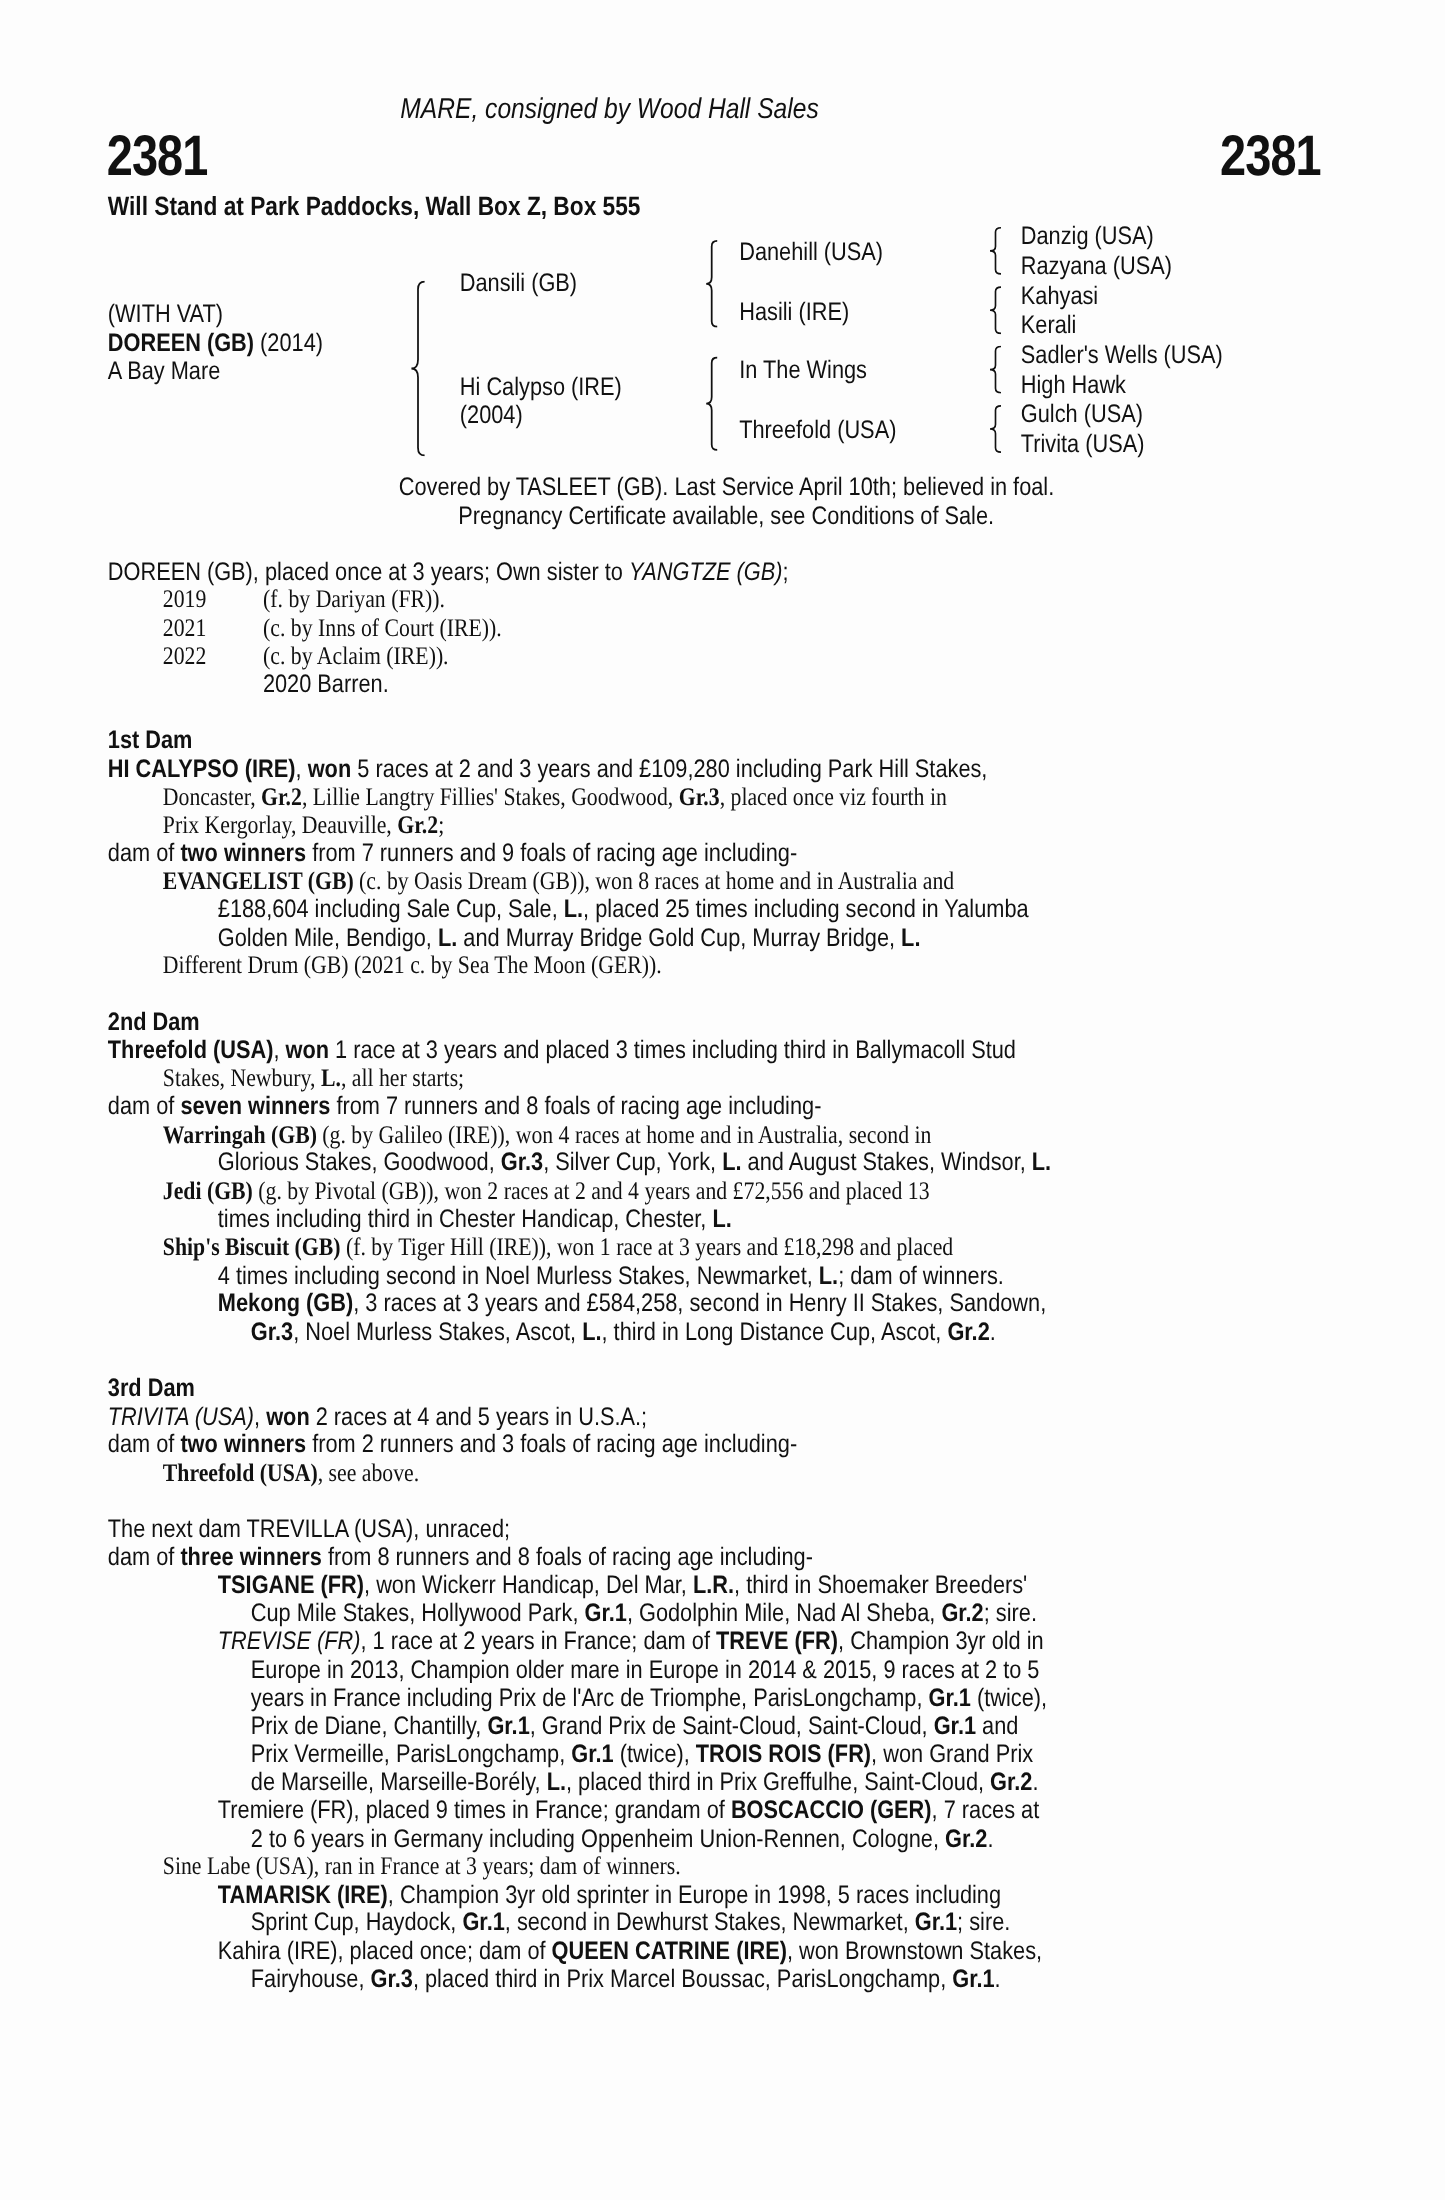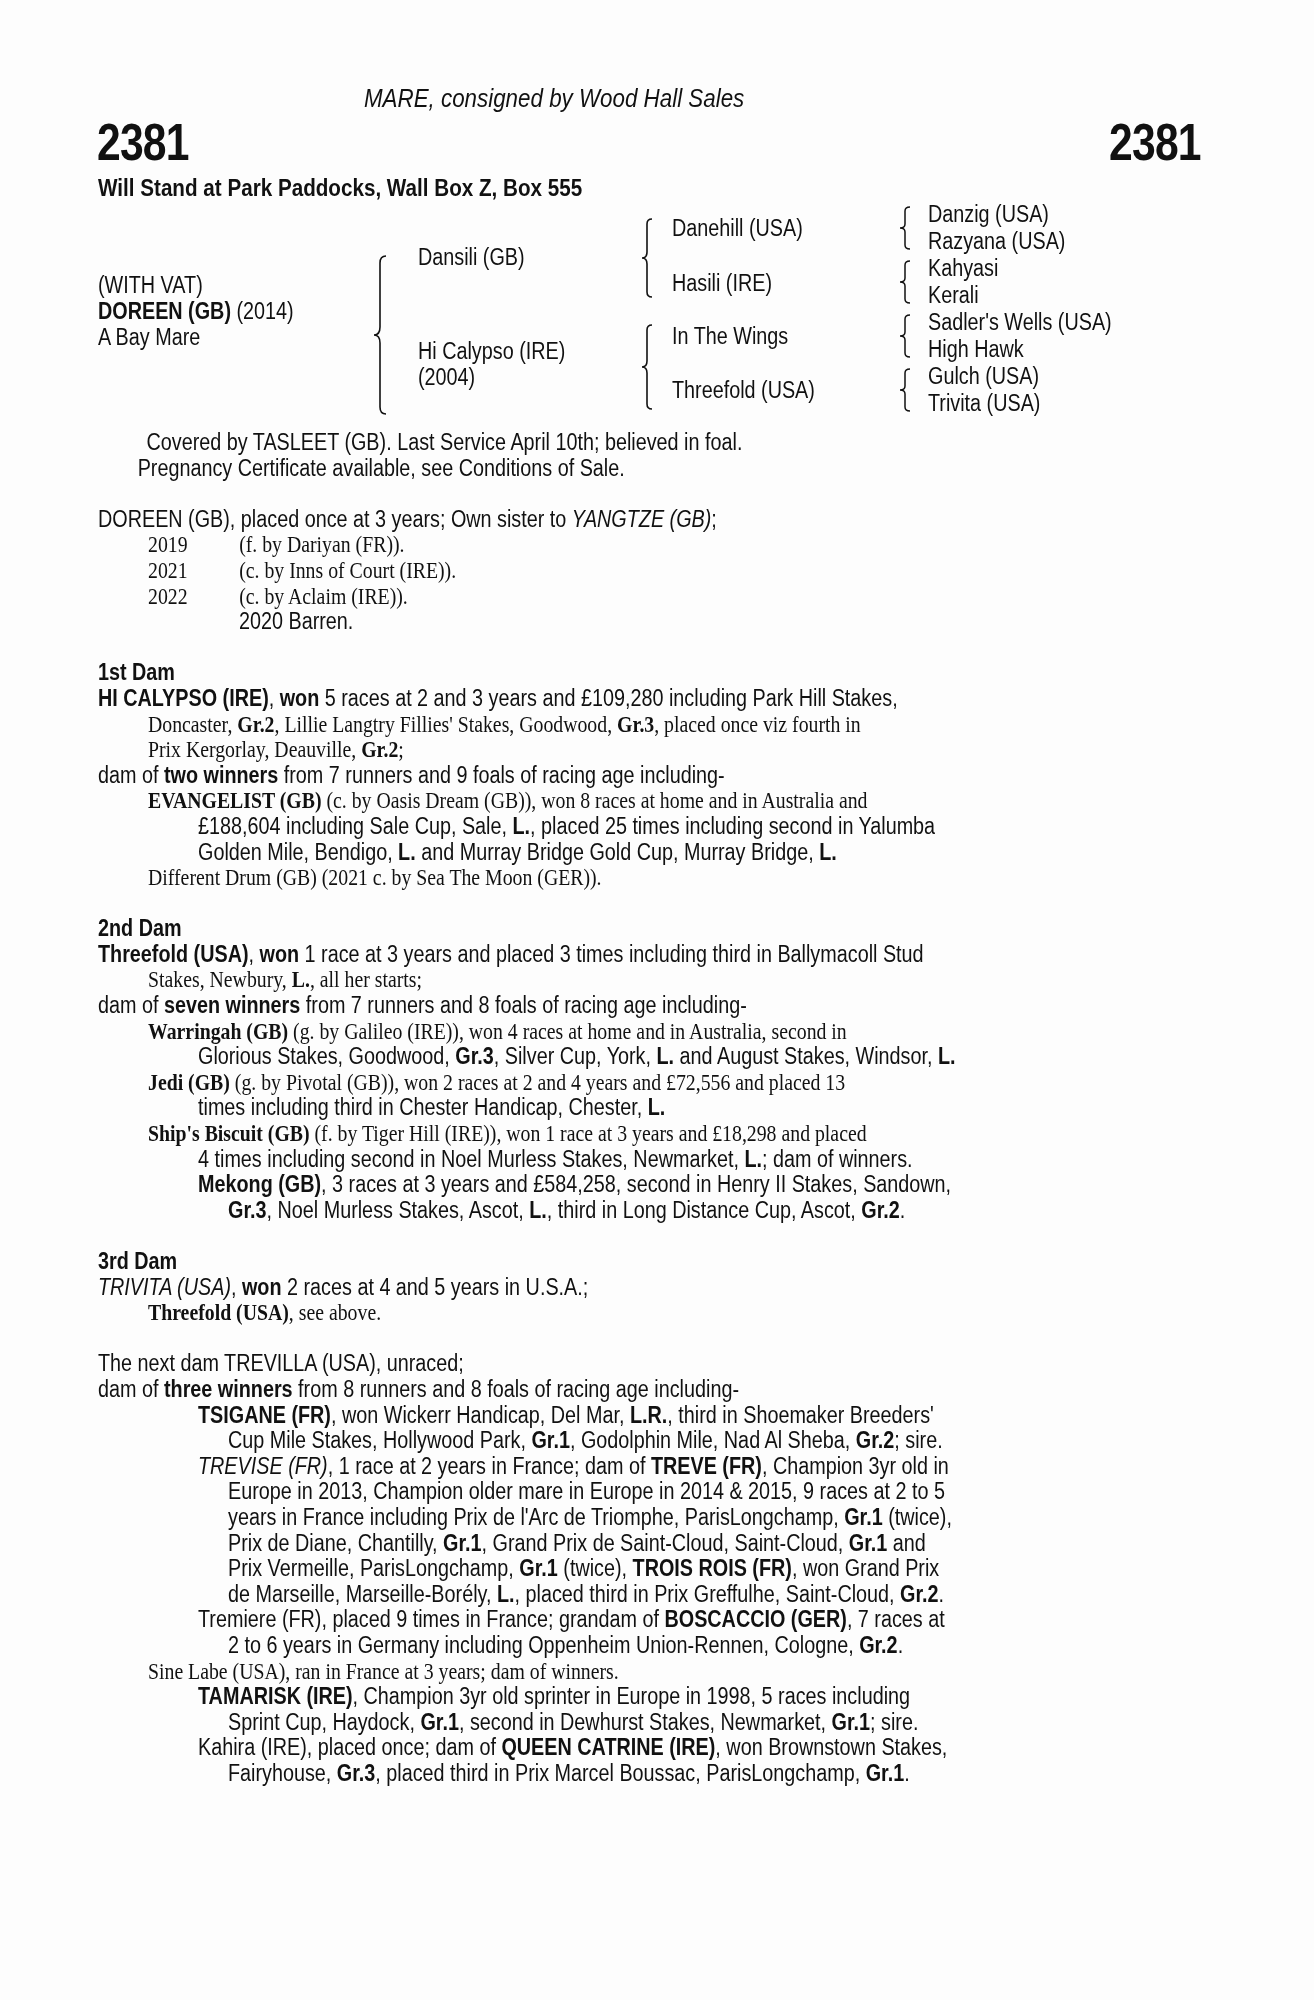--- a/index.html
+++ b/index.html
@@ -19,21 +19,21 @@
   .lot.right span { transform-origin: 100% 0; }
   .stand { top: 174px; left: 98px; font-size: 24px; font-weight: 900; }
   .ped { font-size: 23px; line-height: 26px; }
   .brace { position: absolute; }
   .brace svg { display: block; }
   .body-text { position: absolute; left: 98px; top: 430px; width: 1124px; font-size: 23px; line-height: 25.6px; }
   .line { white-space: nowrap; height: 25.6px; }
   .line > .inner { display: inline-block; transform-origin: 0 0; transform: scaleX(0.86); }
   .b { font-weight: 900; }
   .i { font-style: italic; }
-  .center { }
+  .center { text-align: center; }
   .gap { height: 25.6px; }
   .ind1 { padding-left: 50px; font-family: Liberation Serif, serif; }
   .ind2 { padding-left: 100px; }
   .ind3 { padding-left: 130px; }
   .foal-year { display: inline-block; width: 106px; }
 </style>
 </head>
 <body>
 
 <div class="abs subtitle"><span>MARE, consigned by Wood Hall Sales</span></div>
@@ -136,20 +136,21 @@
   <div class="line ind1"><span class="inner"><span class="b">Jedi (GB)</span><span> (g. by Pivotal (GB)), won 2 races at 2 and 4 years and £72,556 and placed 13</span></span></div>
   <div class="line ind2"><span class="inner"><span>times including third in Chester Handicap, Chester, </span><span class="b">L.</span></span></div>
   <div class="line ind1"><span class="inner"><span class="b">Ship's Biscuit (GB)</span><span> (f. by Tiger Hill (IRE)), won 1 race at 3 years and £18,298 and placed</span></span></div>
   <div class="line ind2"><span class="inner"><span>4 times including second in Noel Murless Stakes, Newmarket, </span><span class="b">L.</span><span>; dam of winners.</span></span></div>
   <div class="line ind2"><span class="inner"><span class="b">Mekong (GB)</span><span>, 3 races at 3 years and £584,258, second in Henry II Stakes, Sandown,</span></span></div>
   <div class="line ind3"><span class="inner"><span class="b">Gr.3</span><span>, Noel Murless Stakes, Ascot, </span><span class="b">L.</span><span>, third in Long Distance Cup, Ascot, </span><span class="b">Gr.2</span><span>.</span></span></div>
   <div class="gap"></div>
 
   <div class="line"><span class="inner b">3rd Dam</span></div>
   <div class="line"><span class="inner"><span class="i">TRIVITA (USA)</span><span>, </span><span class="b">won</span><span> 2 races at 4 and 5 years in U.S.A.;</span></span></div>
+  <div class="line"><span class="inner"><span>dam of </span><span class="b">two winners</span><span> from 2 runners and 3 foals of racing age including-</span></span></div>
   <div class="line ind1"><span class="inner"><span class="b">Threefold (USA)</span><span>, see above.</span></span></div>
   <div class="gap"></div>
 
   <div class="line"><span class="inner">The next dam TREVILLA (USA), unraced;</span></div>
   <div class="line"><span class="inner"><span>dam of </span><span class="b">three winners</span><span> from 8 runners and 8 foals of racing age including-</span></span></div>
   <div class="line ind2"><span class="inner"><span class="b">TSIGANE (FR)</span><span>, won Wickerr Handicap, Del Mar, </span><span class="b">L.R.</span><span>, third in Shoemaker Breeders'</span></span></div>
   <div class="line ind3"><span class="inner"><span>Cup Mile Stakes, Hollywood Park, </span><span class="b">Gr.1</span><span>, Godolphin Mile, Nad Al Sheba, </span><span class="b">Gr.2</span><span>; sire.</span></span></div>
   <div class="line ind2"><span class="inner"><span class="i">TREVISE (FR)</span><span>, 1 race at 2 years in France; dam of </span><span class="b">TREVE (FR)</span><span>, Champion 3yr old in</span></span></div>
   <div class="line ind3"><span class="inner">Europe in 2013, Champion older mare in Europe in 2014 &amp; 2015, 9 races at 2 to 5</span></div>
   <div class="line ind3"><span class="inner"><span>years in France including Prix de l'Arc de Triomphe, ParisLongchamp, </span><span class="b">Gr.1</span><span> (twice),</span></span></div>

